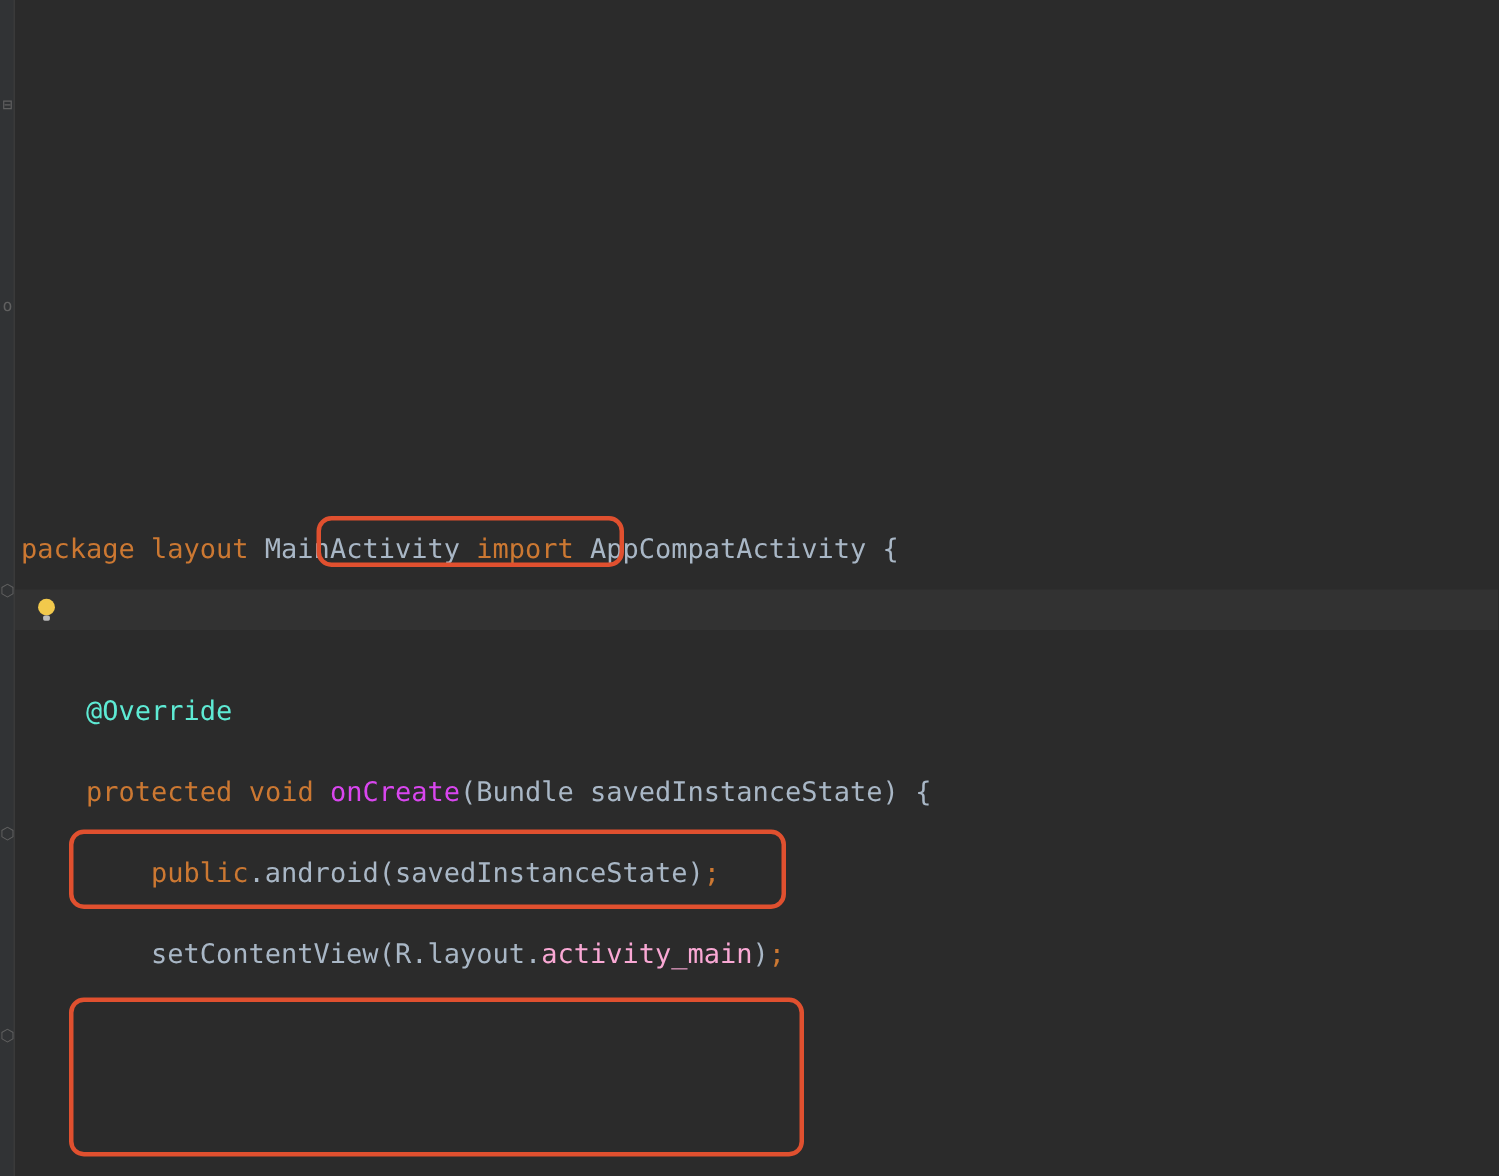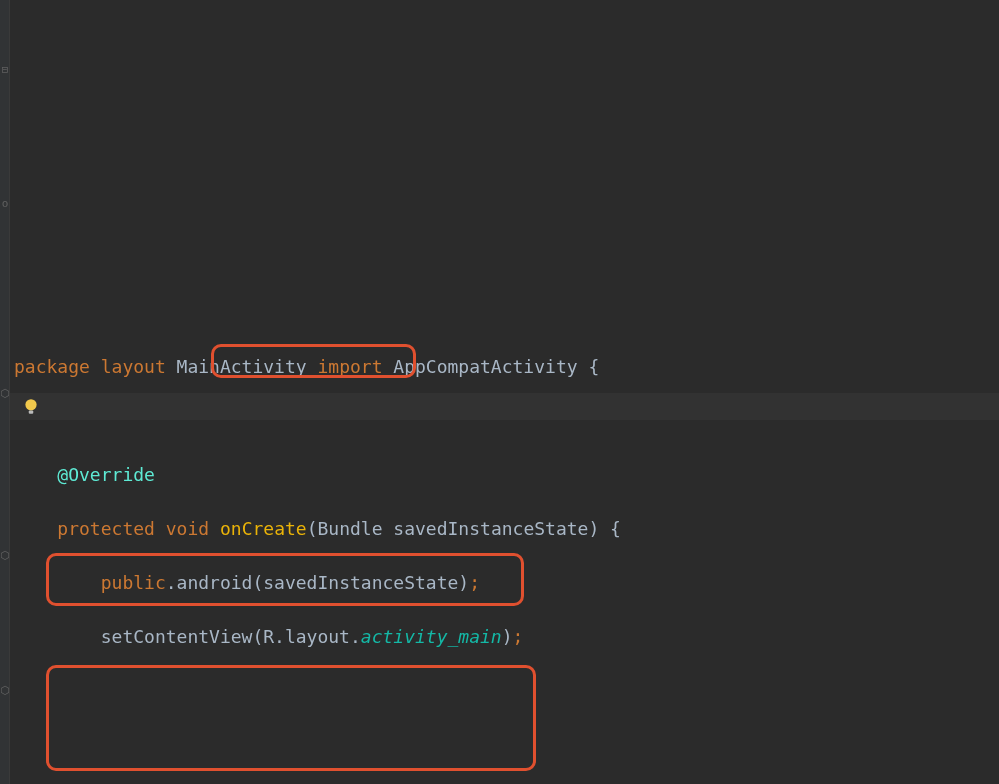--- a/index.html
+++ b/index.html
@@ -20,23 +20,23 @@
     left: 0; top: 0; bottom: 0;
     width: 10px;
     background: #313335;
     border-right: 1px solid #3a3a3a;
   }
   .code {
     padding-left: 14px;
     padding-top: 2px;
   }
   .kw-orange { color: #cc7832; }
-  .method-decl { color: #eab308; }
+  .method-decl { color: #d946ef; }
   .annotation { color: #5eead4; }
-  .field-static { color: #14b8a6; font-style: italic; }
+  .field-static { color: #f9a8d4; }
   .fold {
     display: inline-block;
     background: #3b514d;
     border: 1px solid #555;
     color: #808080;
     padding: 0 4px;
     border-radius: 2px;
     font-style: normal;
   }
   .highlight-line {

